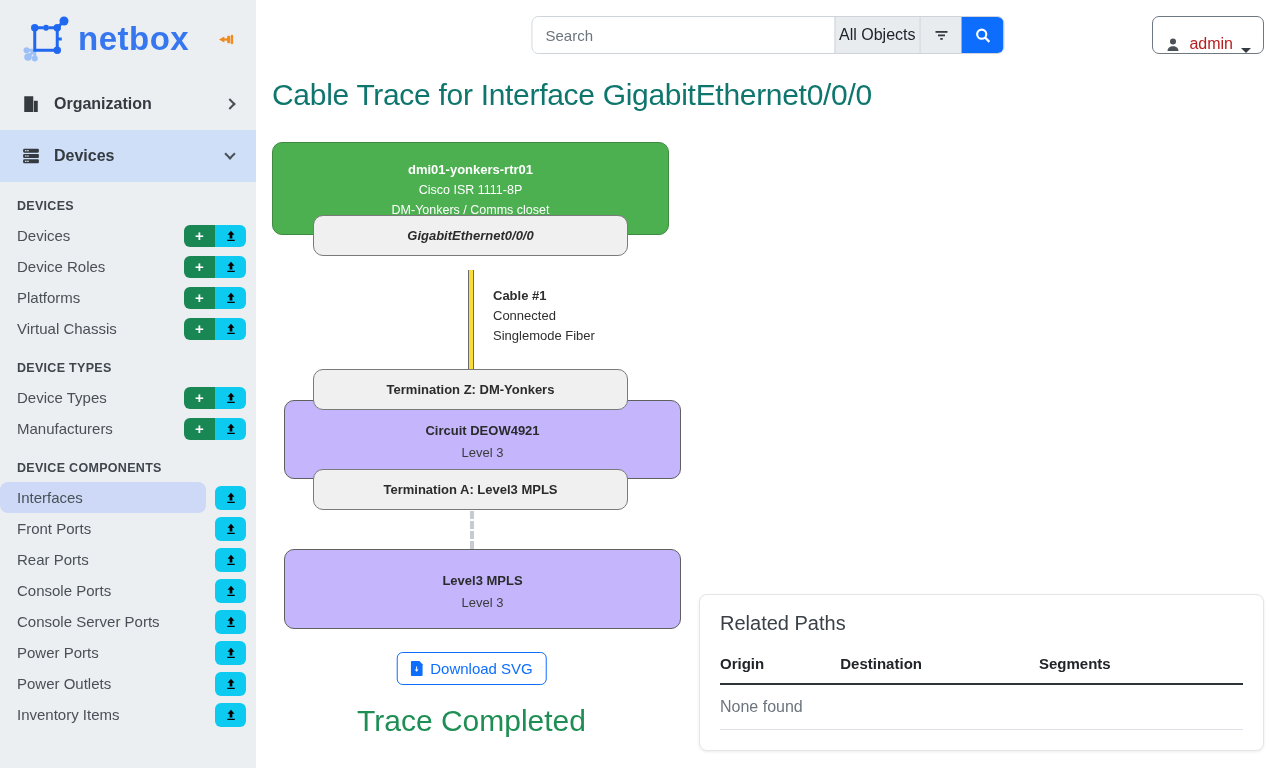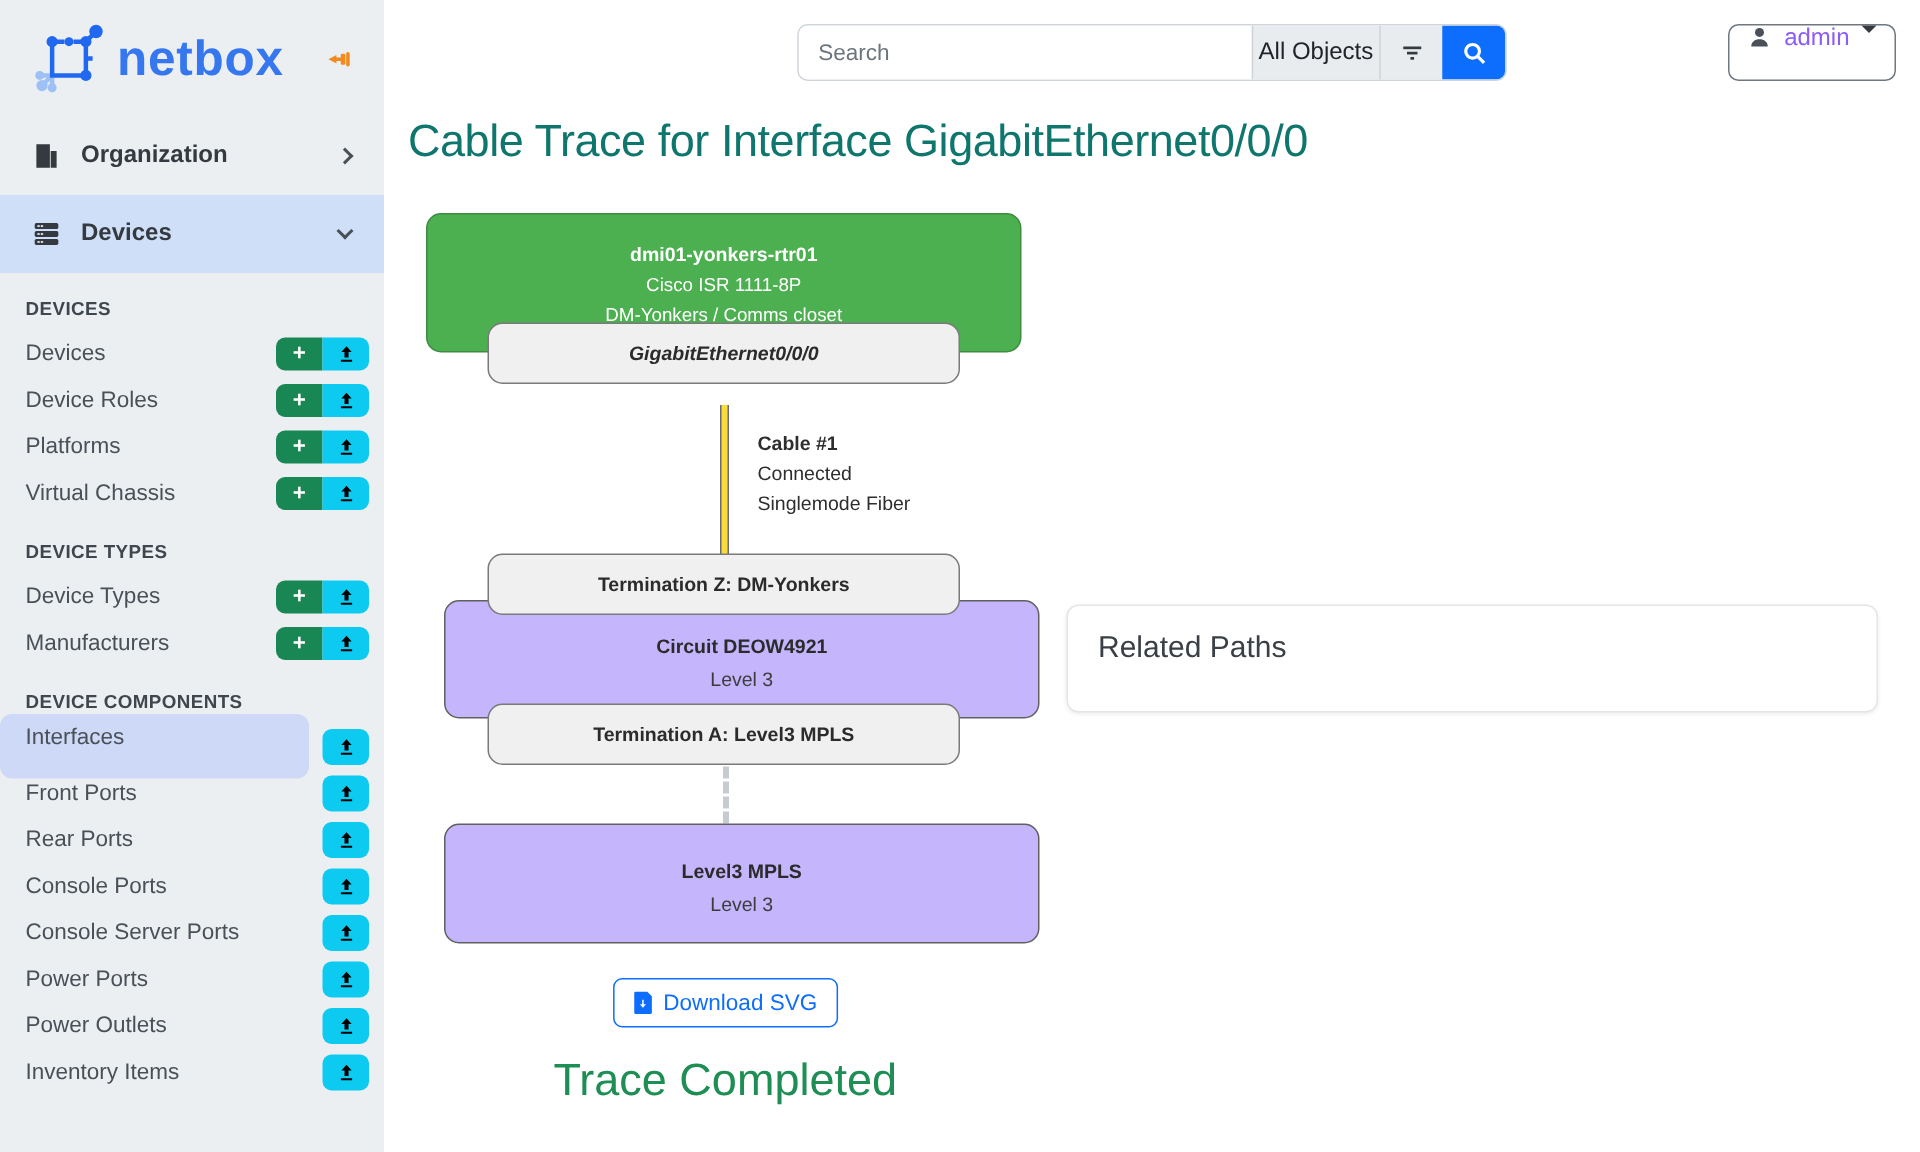--- a/index.html
+++ b/index.html
@@ -17,21 +17,21 @@
   .nav-item.active { background:#cfdff7; }
   .chev { width:8px; height:8px; border-right:2px solid #495057; border-bottom:2px solid #495057;
     display:inline-block; margin-left:auto; }
   .chev.right { transform:rotate(-45deg); }
   .chev.down  { transform:rotate(45deg); margin-top:-4px; }
   .sec-head { font-size:12.5px; font-weight:700; color:#3f464d; letter-spacing:0.3px;
     margin:17px 0 7px 17px; }
   .row-item { height:31px; display:flex; align-items:center; padding:0 10px 0 0;
     font-size:15px; color:#495057; cursor:pointer; }
   .row-label { padding-left:17px; }
-  .row-label.hl { background:#cdd9f6; border-radius:8px; height:43px; line-height:31px;
+  .row-label.hl { background:#cdd9f6; border-radius:8px; height:31px; line-height:31px;
     width:206px; }
   .btns { margin-left:auto; display:flex; }
   .btn-add { width:31px; height:22px; border:none; border-radius:6px 0 0 6px;
     background:#198754; color:#fff; font-size:15px; font-weight:700; line-height:1; cursor:pointer; }
   .btn-imp { width:31px; height:22px; border:none; border-radius:0 6px 6px 0;
     background:#0dcaf0; display:flex; align-items:center; justify-content:center; cursor:pointer; }
   .btn-imp.solo { border-radius:6px; height:24px; }
 
   
   .main { flex:1; position:relative; background:#fff; }
@@ -43,27 +43,27 @@
     color:#212529; font-family:"Liberation Sans", sans-serif; }
   .search-input::placeholder { color:#6c757d; }
   .scope-seg { background:#e9ecef; border-left:1px solid #ced4da; padding:0 4px;
     display:flex; align-items:center; font-size:16px; color:#212529; cursor:pointer; }
   .filter-seg { width:42px; background:#e9ecef; border:none; border-left:1px solid #ced4da;
     display:flex; align-items:center; justify-content:center; cursor:pointer; }
   .search-btn { width:42px; background:#0d6efd; border:none; display:flex;
     align-items:center; justify-content:center; cursor:pointer; }
   .admin-btn { position:absolute; right:16px; top:16px; height:38px; background:#fff;
     border:1.5px solid #6e7881; border-radius:7px; padding:0 12px; display:flex; gap:8px;
-    align-items:flex-start; font-size:16px; color:#8b5cf6; cursor:pointer; }
+    align-items:flex-end; font-size:16px; color:#b91c1c; cursor:pointer; }
   .caret { width:0; height:0; border-left:5px solid transparent; border-right:5px solid transparent;
     border-top:5px solid #343a40; }
 
   .page-title { font-size:30px; font-weight:400; color:#0f766e; margin:6px 0 0 16px; letter-spacing:-0.3px; }
 
-  .content { display:flex; padding:0 28px; margin-top:14px; align-items:center; }
+  .content { display:flex; padding:0 16px; margin-top:14px; align-items:flex-end; }
 
   
   .diagram { position:relative; width:399px; height:625px; flex:none; }
   .dnode { position:absolute; border-radius:10px; text-align:center; }
   .node-device { left:0; top:16px; width:397px; height:93px; background:#4caf50;
     border:1px solid #3d8b40; color:#fff; padding-top:19px; }
   .node-device .nm { font-size:13px; font-weight:700; margin-bottom:6px; }
   .node-device .ln { font-size:12.5px; margin-bottom:6px; }
   .term-box { left:41px; width:315px; height:41px; background:#f0f0f0; border:1px solid #7a7a7a;
     font-size:13px; font-weight:700; color:#2b2b2b; line-height:39px; z-index:3; }
@@ -411,17 +411,31 @@
             </svg>
           </span>
           <span>Download SVG</span>
         </button>
 
         <div class="trace-status">Trace Completed</div>
       </div>
 
       <div class="card">
         <div class="card-title">Related Paths</div>
+        <table class="paths">
+          <thead>
+            <tr>
+              <th>Origin</th>
+              <th>Destination</th>
+              <th>Segments</th>
+            </tr>
+          </thead>
+          <tbody>
+            <tr>
+              <td colspan="3">None found</td>
+            </tr>
+          </tbody>
+        </table>
       </div>
 
     </div>
   </div>
 </div>
 
 </body></html>

